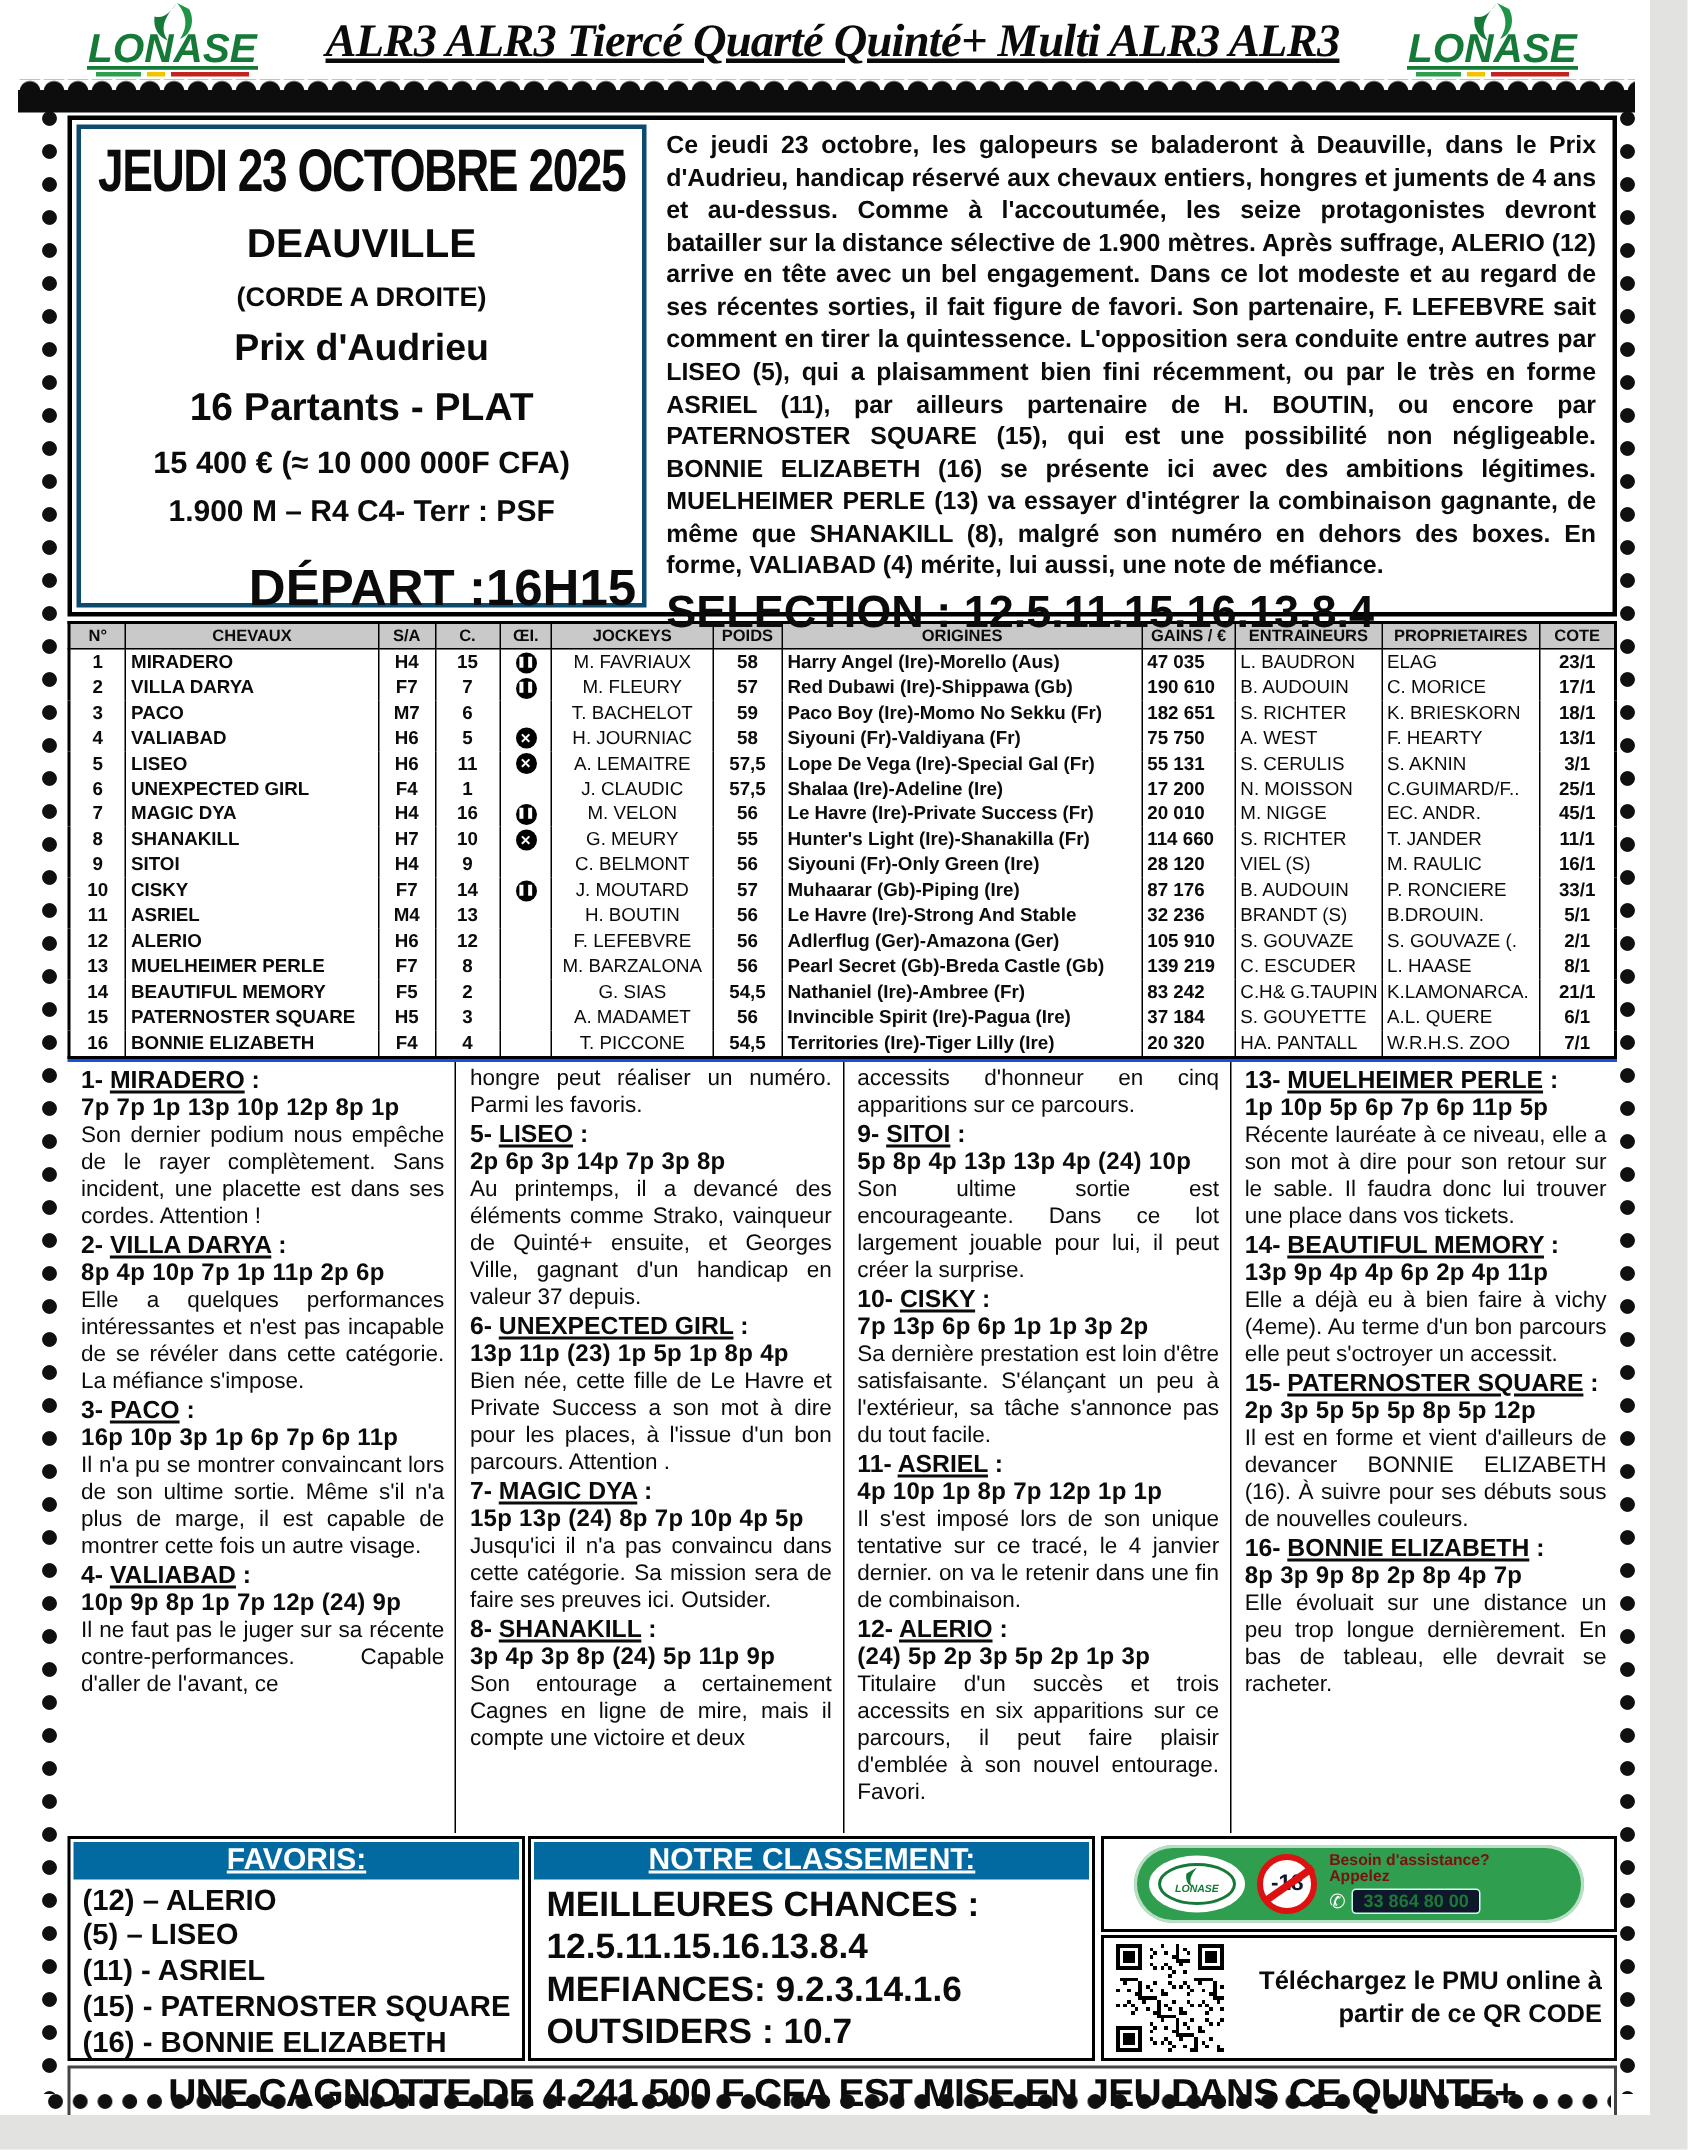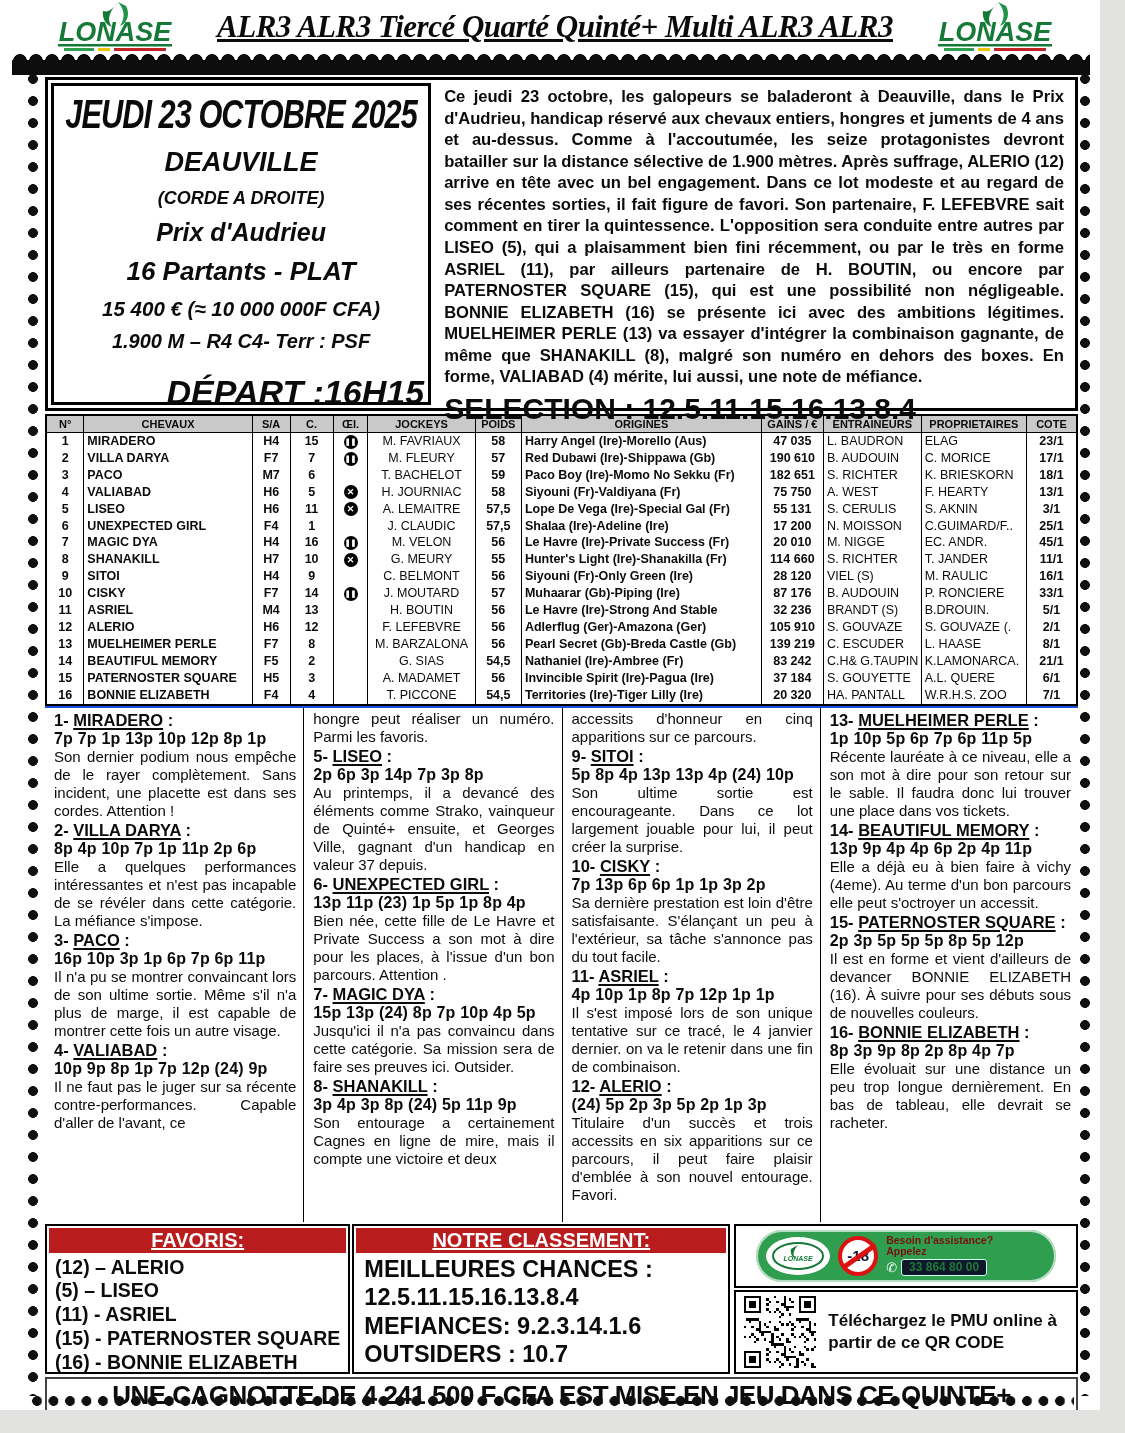--- a/index.html
+++ b/index.html
@@ -28,21 +28,21 @@
     font-family:"Liberation Serif", serif;font-style:italic;font-weight:bold;
     font-size:31px;text-decoration:underline;letter-spacing:-0.5px;white-space:nowrap;
   }
   .logo{flex:0 0 auto;}
   .hdr-rule{position:relative;height:15px;background:#0d0d0d;margin:8px 10px 0 12px;}
   .hdr-rule::before{content:"";position:absolute;left:0;right:0;top:-7px;height:8px;
     background-image:radial-gradient(circle at 8px 8px,#0d0d0d 6.6px,transparent 7.2px);
     background-size:16px 8px;background-repeat:repeat-x;}
   
   .top{display:flex;margin:2px 22px 0 45px;border:3px solid #000;height:334px;box-sizing:border-box;}
-  .race-box{flex:0 0 296px;border:3px solid #000000;margin:3px;padding:2px 4px;text-align:center;box-sizing:border-box;font-style:italic;}
+  .race-box{flex:0 0 296px;border:3px solid #0c4a6e;margin:3px;padding:2px 4px;text-align:center;box-sizing:border-box;}
   .race-date{font-weight:bold;font-size:32px;letter-spacing:-1px;white-space:nowrap;
     display:inline-block;transform:scale(0.96,1.25);transform-origin:center;margin-top:8px;}
   .race-venue{font-weight:bold;font-size:27px;margin-top:14px;}
   .race-track{font-weight:bold;font-size:18px;margin-top:10px;}
   .race-name{font-weight:bold;font-size:25px;margin-top:9px;}
   .race-partants{font-weight:bold;font-size:26px;margin-top:9px;}
   .race-purse{font-weight:bold;font-size:20.5px;margin-top:10px;white-space:nowrap;}
   .race-dist{font-weight:bold;font-size:20px;margin-top:9px;white-space:nowrap;}
   .race-depart{font-weight:bold;font-size:34px;margin-top:20px;text-align:right;letter-spacing:0;}
   .preview{flex:1;margin:3px 3px 3px 0;padding:3px 8px 0 10px;}
@@ -55,37 +55,37 @@
     padding:2px 1px;text-align:center;}
   table.horses td{border-left:1px solid #000;border-right:1px solid #000;
     padding:0 3px;font-size:12.5px;line-height:16.9px;height:16.9px;
     white-space:nowrap;overflow:hidden;}
   td.c-num{text-align:center;font-weight:bold;font-size:11.5px;}
   td.c-name{font-weight:bold;}
   td.c-sa,td.c-c,td.c-poids,td.c-cote{text-align:center;font-weight:bold;}
   td.c-oei{text-align:center;}
   td.c-jockey{text-align:center;font-weight:normal;font-size:12px;}
   td.c-orig{font-weight:bold;font-size:12px;}
-  td.c-gains{text-align:center;font-weight:bold;padding-right:7px;}
+  td.c-gains{text-align:left;font-weight:bold;padding-right:7px;}
   td.c-ent,td.c-prop{font-weight:normal;font-size:12px;}
   .oei-icon{display:inline-block;width:14px;height:14px;border-radius:50%;background:#000;
     color:#fff;font-size:9px;font-weight:bold;line-height:14px;text-align:center;vertical-align:middle;}
   
   .commentary{display:flex;margin:0 22px 0 45px;height:514px;overflow:hidden;
     border-top:2px solid #1d4ed8;}
   .ccol{flex:1 1 25%;padding:2px 7px 0 9px;box-sizing:border-box;}
   .ccol + .ccol{border-left:1.5px solid #000;}
   .entry-head{font-weight:bold;font-size:16.5px;margin-top:1px;white-space:nowrap;}
   .entry-head .uname{text-decoration:underline;text-underline-offset:2px;text-decoration-thickness:1.5px;}
   .musique{font-weight:bold;font-size:16px;letter-spacing:0.2px;white-space:nowrap;}
   .cbody{font-size:15px;line-height:1.2;text-align:justify;}
   
   .bottom{display:flex;margin:2px 22px 0 45px;height:150px;}
   .fav-box{flex:0 0 300px;border:2px solid #000;box-sizing:border-box;}
-  .black-bar{background:#b91c1c;color:#fff;text-align:center;font-weight:bold;
+  .black-bar{background:#0369a1;color:#fff;text-align:center;font-weight:bold;
     font-size:20px;text-decoration:underline;padding:1px 0;margin:2px;}
   .fav-items{padding:1px 8px;}
   .fav-item{font-weight:bold;font-size:19.5px;line-height:1.23;white-space:nowrap;}
   .class-box{flex:0 0 378px;border:2px solid #000;margin-left:2px;box-sizing:border-box;}
   .class-lines{padding:0 10px;}
   .class-line{font-weight:bold;font-size:23.5px;line-height:1.22;white-space:nowrap;}
   .right-stack{flex:1;margin-left:4px;display:flex;flex-direction:column;}
   .assist-box{border:2px solid #000;height:66px;box-sizing:border-box;display:flex;
     align-items:center;justify-content:center;}
   .assist-banner{width:300px;height:52px;border-radius:26px;display:flex;align-items:center;
@@ -99,21 +99,21 @@
     background:#d11;transform:rotate(-35deg);}
   .assist-right{display:flex;flex-direction:column;align-items:flex-start;line-height:1.05;}
   .assist-q{font-size:10.5px;font-weight:bold;color:#7a1010;}
   .assist-call{font-size:10.5px;font-weight:bold;color:#7a1010;}
   .assist-phone-row{display:flex;align-items:center;gap:4px;margin-top:2px;}
   .phone-glyph{color:#fff;font-size:13px;}
   .assist-phone{background:#0f172a;border-radius:3px;padding:1px 7px;font-weight:bold;
     font-size:12px;color:#1b7a38;border:1px solid #cfe;}
   .qr-box{border:2px solid #000;margin-top:2px;flex:1;display:flex;align-items:center;
     gap:12px;padding:4px 8px;box-sizing:border-box;}
-  .qr-text{font-weight:bold;font-size:17px;text-align:left;flex:1;line-height:1.25;}
+  .qr-text{font-weight:bold;font-size:17px;text-align:right;flex:1;line-height:1.25;}
   
   .cagnotte{margin:3px 22px 0 45px;border:2px solid #444;text-align:center;
     font-weight:bold;font-size:26px;padding:1px 0 3px;letter-spacing:-0.5px;white-space:nowrap;}
 </style>
 </head>
 <body>
 
 <div class="page">
 
   <div class="perf-v perf-left"></div>

